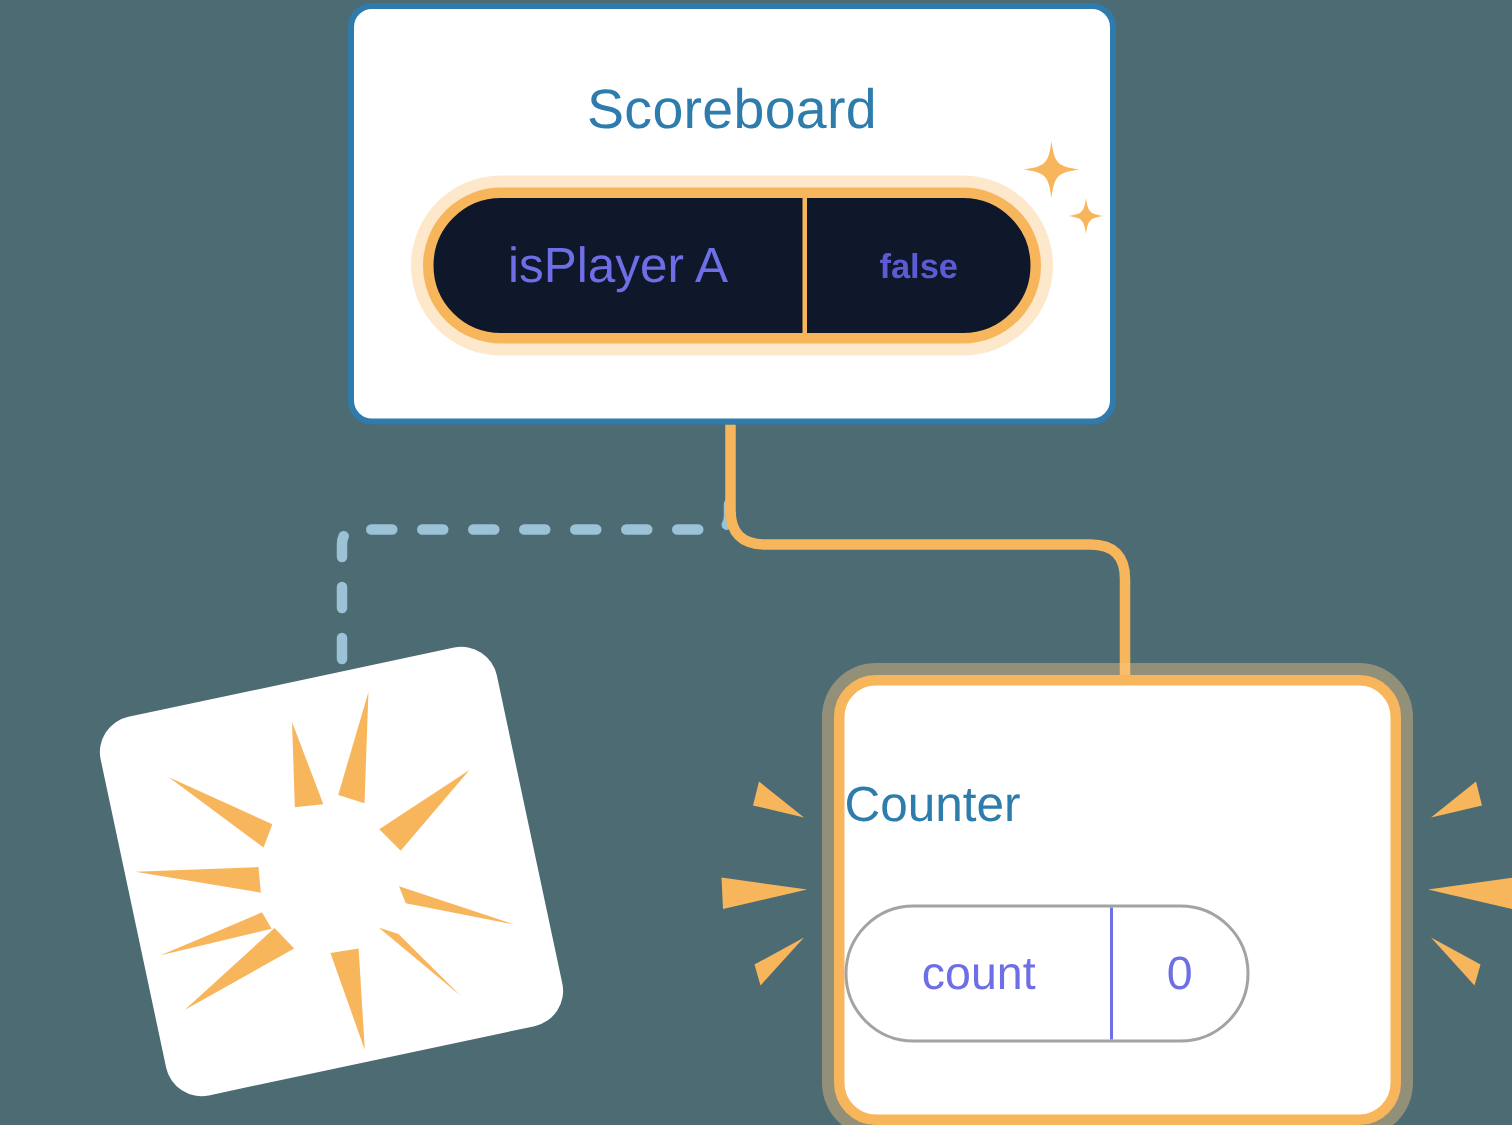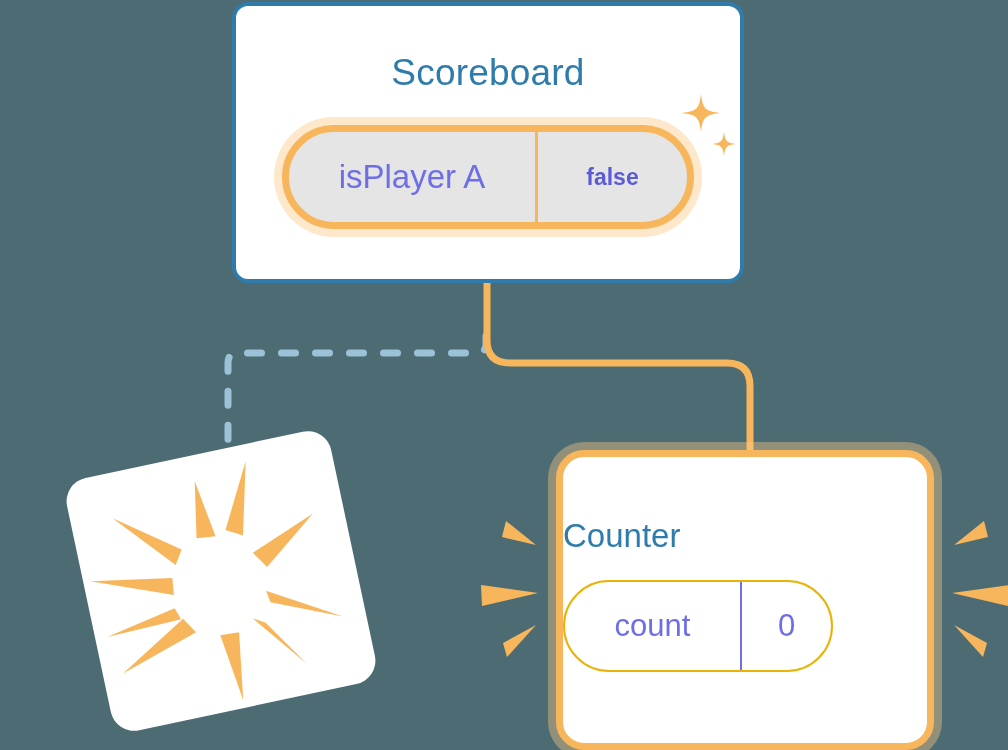--- a/index.html
+++ b/index.html
@@ -36,21 +36,21 @@
   }
 
   
   .pill-wrap{position:relative;margin-top:34px;}
   #scoreboard-pill{
     position:relative;
     width:412px;height:104px;
     border-radius:52px;
     border:7px solid #f8b65c;
     box-shadow:0 0 0 8px rgba(250,200,130,.42);
-    background:#e5e5e5;
+    background:#0f172a;
     display:flex;align-items:stretch;
     box-sizing:border-box;
     text-align:center;
   }
   #scoreboard-pill .cell{display:flex;align-items:center;justify-content:center;}
   #scoreboard-pill .cell.key{flex:0 0 246px;}
   #scoreboard-pill .cell.val{flex:1;border-left:3px solid #f8b65c;}
   .key-text{color:#6e6ee6;font-size:33px;font-weight:400;}
   .val-text-bold{color:#5b5bd6;font-size:23px;font-weight:700;}
 
@@ -63,24 +63,24 @@
     display:flex;flex-direction:column;align-items:flex-start;
   }
   #counter-title{
     color:#2e7cab;
     font-size:33px;
     line-height:1;
     margin-top:62px;
     font-weight:400;
   }
   #counter-pill{
-    margin-top:28px;
+    margin-top:51px;
     width:270px;height:92px;
     border-radius:46px;
-    border:2px solid #eab308;
+    border:2px solid #a3a3a3;
     background:#fff;
     display:flex;align-items:stretch;
     box-sizing:border-box;
   }
   #counter-pill .cell{display:flex;align-items:center;justify-content:center;}
   #counter-pill .cell.key{flex:0 0 175px;}
   #counter-pill .cell.val{flex:1;border-left:2px solid #6e6ee6;}
   .key-text-sm{color:#6e6ee6;font-size:31px;font-weight:400;}
   .val-text{color:#6e6ee6;font-size:31px;font-weight:400;}
 

